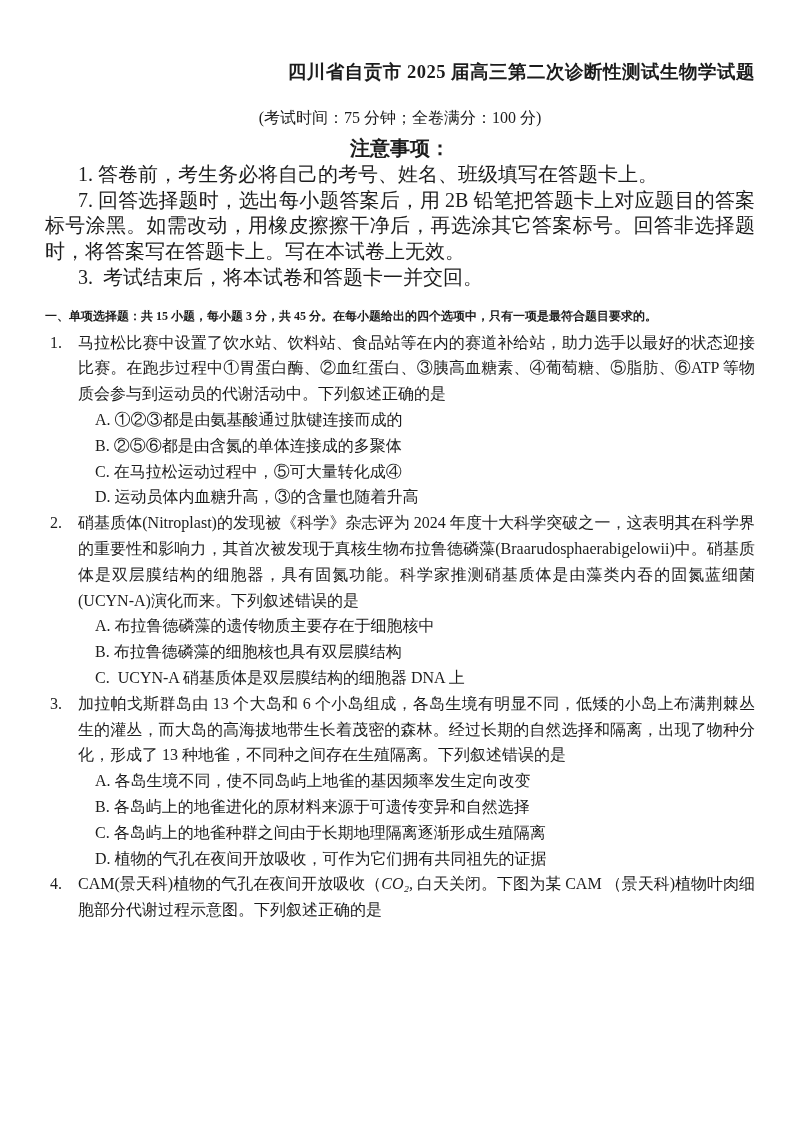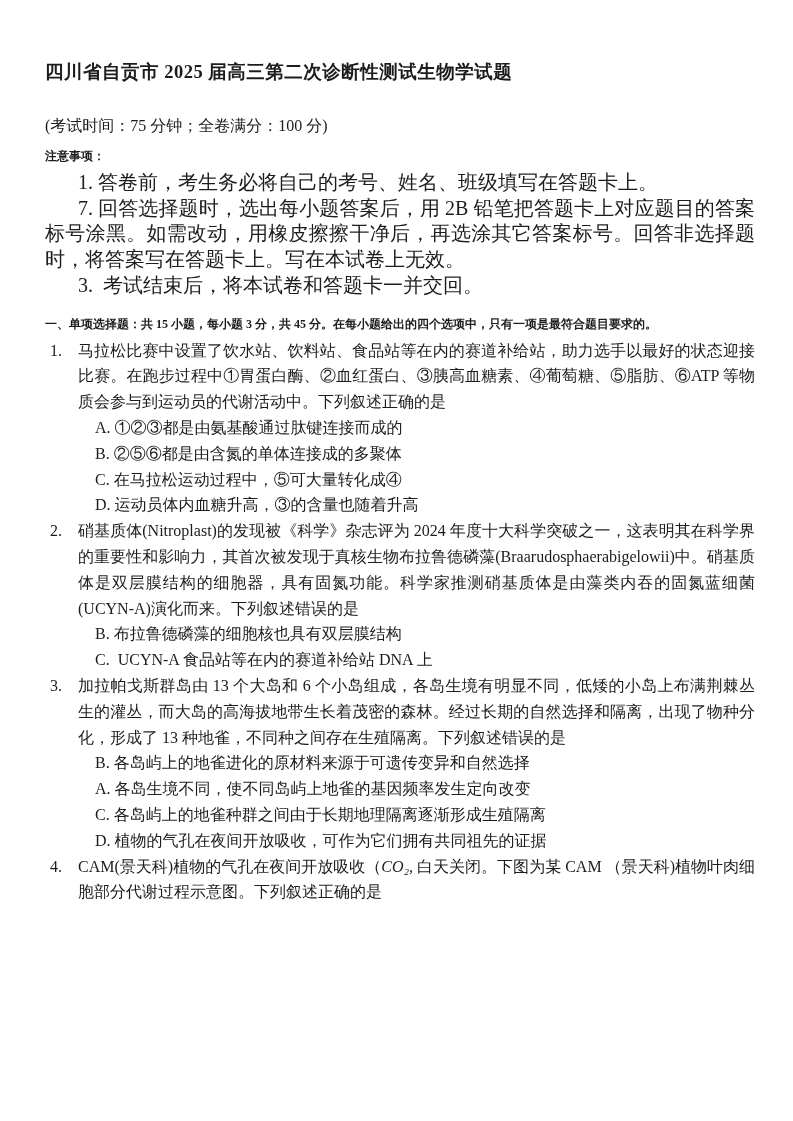--- a/index.html
+++ b/index.html
@@ -16,38 +16,40 @@
   }
   .page {
     box-sizing: border-box;
     width: 793px;
     height: 1121px;
     padding: 0 38px 0 45px;
   }
   .title {
     margin: 0;
     padding-top: 60px;
-    text-align: left;
+    text-align: right;
     font-size: 18.5px;
     line-height: 24px;
     font-weight: 700;
     letter-spacing: 0.5px;
   }
   .subtitle {
-    margin-top: 32px;
+    margin-top: 24px;
+    text-align: center;
     font-size: 16px;
     line-height: 19px;
   }
   .notice {
     margin-top: 9px;
   }
   .notice-heading {
     font-weight: 700;
-    font-size: 12px;
+    font-size: 20px;
     line-height: 25.8px;
+    text-align: center;
   }
   .notice-item {
     margin: 0;
     font-size: 20px;
     line-height: 25.8px;
     text-indent: 33px;
     text-align: justify;
     white-space: pre-wrap;
   }
   .section-heading {
@@ -106,29 +108,30 @@
     <div class="q-stem">马拉松比赛中设置了饮水站、饮料站、食品站等在内的赛道补给站，助力选手以最好的状态迎接比赛。在跑步过程中①胃蛋白酶、②血红蛋白、③胰高血糖素、④葡萄糖、⑤脂肪、⑥ATP 等物质会参与到运动员的代谢活动中。下列叙述正确的是</div>
     <div class="option">A. ①②③都是由氨基酸通过肽键连接而成的</div>
     <div class="option">B. ②⑤⑥都是由含氮的单体连接成的多聚体</div>
     <div class="option">C. 在马拉松运动过程中，⑤可大量转化成④</div>
     <div class="option">D. 运动员体内血糖升高，③的含量也随着升高</div>
   </div>
 
   <div class="question">
     <span class="q-num">2.</span>
     <div class="q-stem">硝基质体(Nitroplast)的发现被《科学》杂志评为 2024 年度十大科学突破之一，这表明其在科学界的重要性和影响力，其首次被发现于真核生物布拉鲁德磷藻(Braarudosphaerabigelowii)中。硝基质体是双层膜结构的细胞器，具有固氮功能。科学家推测硝基质体是由藻类内吞的固氮蓝细菌(UCYN-A)演化而来。下列叙述错误的是</div>
+    <div class="option">A. 布拉鲁德磷藻的遗传物质主要存在于细胞核中</div>
     <div class="option">B. 布拉鲁德磷藻的细胞核也具有双层膜结构</div>
-    <div class="option">C.  UCYN-A 食品站等在内的赛道补给站 DNA 上</div>
+    <div class="option">C.  UCYN-A 硝基质体是双层膜结构的细胞器 DNA 上</div>
   </div>
 
   <div class="question">
     <span class="q-num">3.</span>
     <div class="q-stem">加拉帕戈斯群岛由 13 个大岛和 6 个小岛组成，各岛生境有明显不同，低矮的小岛上布满荆棘丛生的灌丛，而大岛的高海拔地带生长着茂密的森林。经过长期的自然选择和隔离，出现了物种分化，形成了 13 种地雀，不同种之间存在生殖隔离。下列叙述错误的是</div>
+    <div class="option">A. 各岛生境不同，使不同岛屿上地雀的基因频率发生定向改变</div>
     <div class="option">B. 各岛屿上的地雀进化的原材料来源于可遗传变异和自然选择</div>
-    <div class="option">A. 各岛生境不同，使不同岛屿上地雀的基因频率发生定向改变</div>
     <div class="option">C. 各岛屿上的地雀种群之间由于长期地理隔离逐渐形成生殖隔离</div>
     <div class="option">D. 植物的气孔在夜间开放吸收，可作为它们拥有共同祖先的证据</div>
   </div>
 
   <div class="question">
     <span class="q-num">4.</span>
     <div class="q-stem"><span>CAM(景天科)植物的气孔在夜间开放吸收（</span><span class="formula">CO₂,</span><span> 白天关闭。下图为某 CAM （景天科)植物叶肉细胞部分代谢过程示意图。下列叙述正确的是</span></div>
   </div>
 
 </div>

